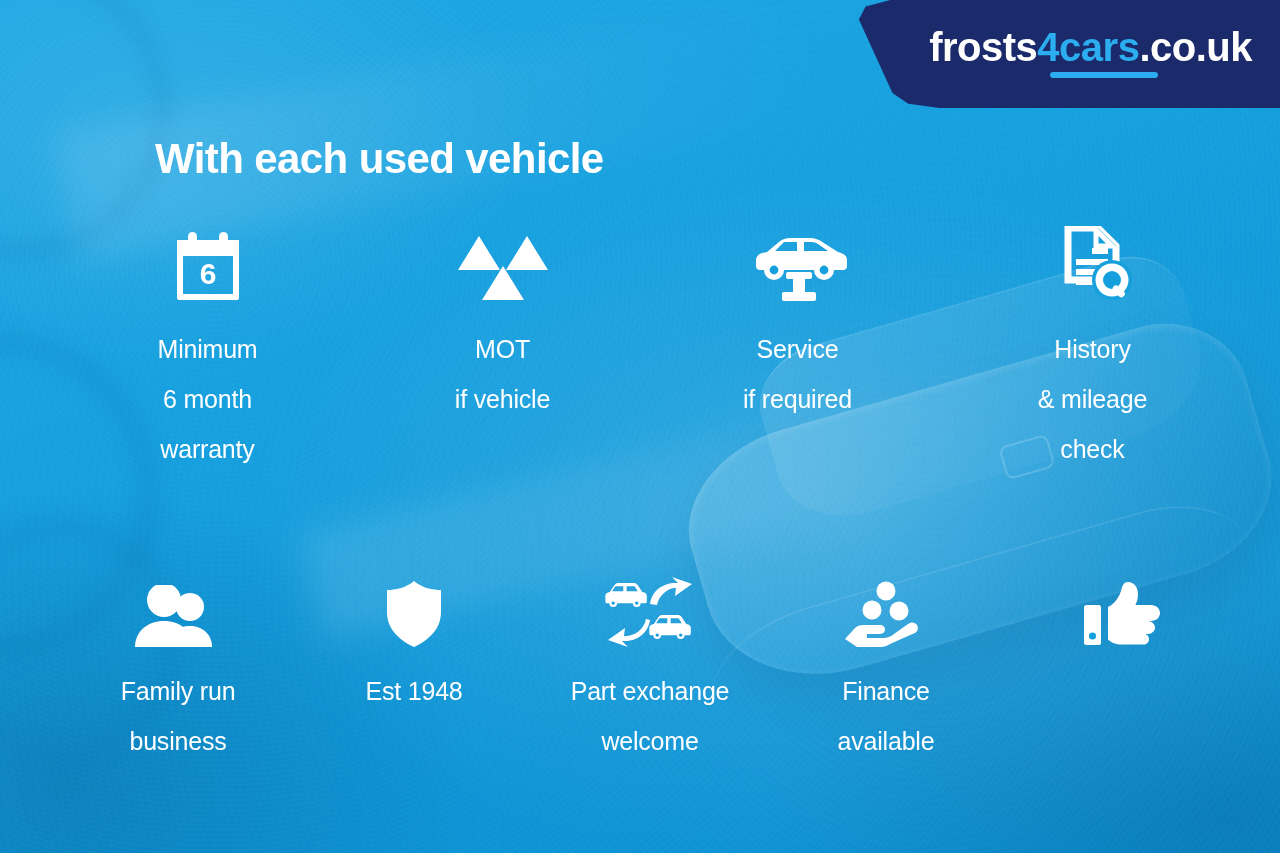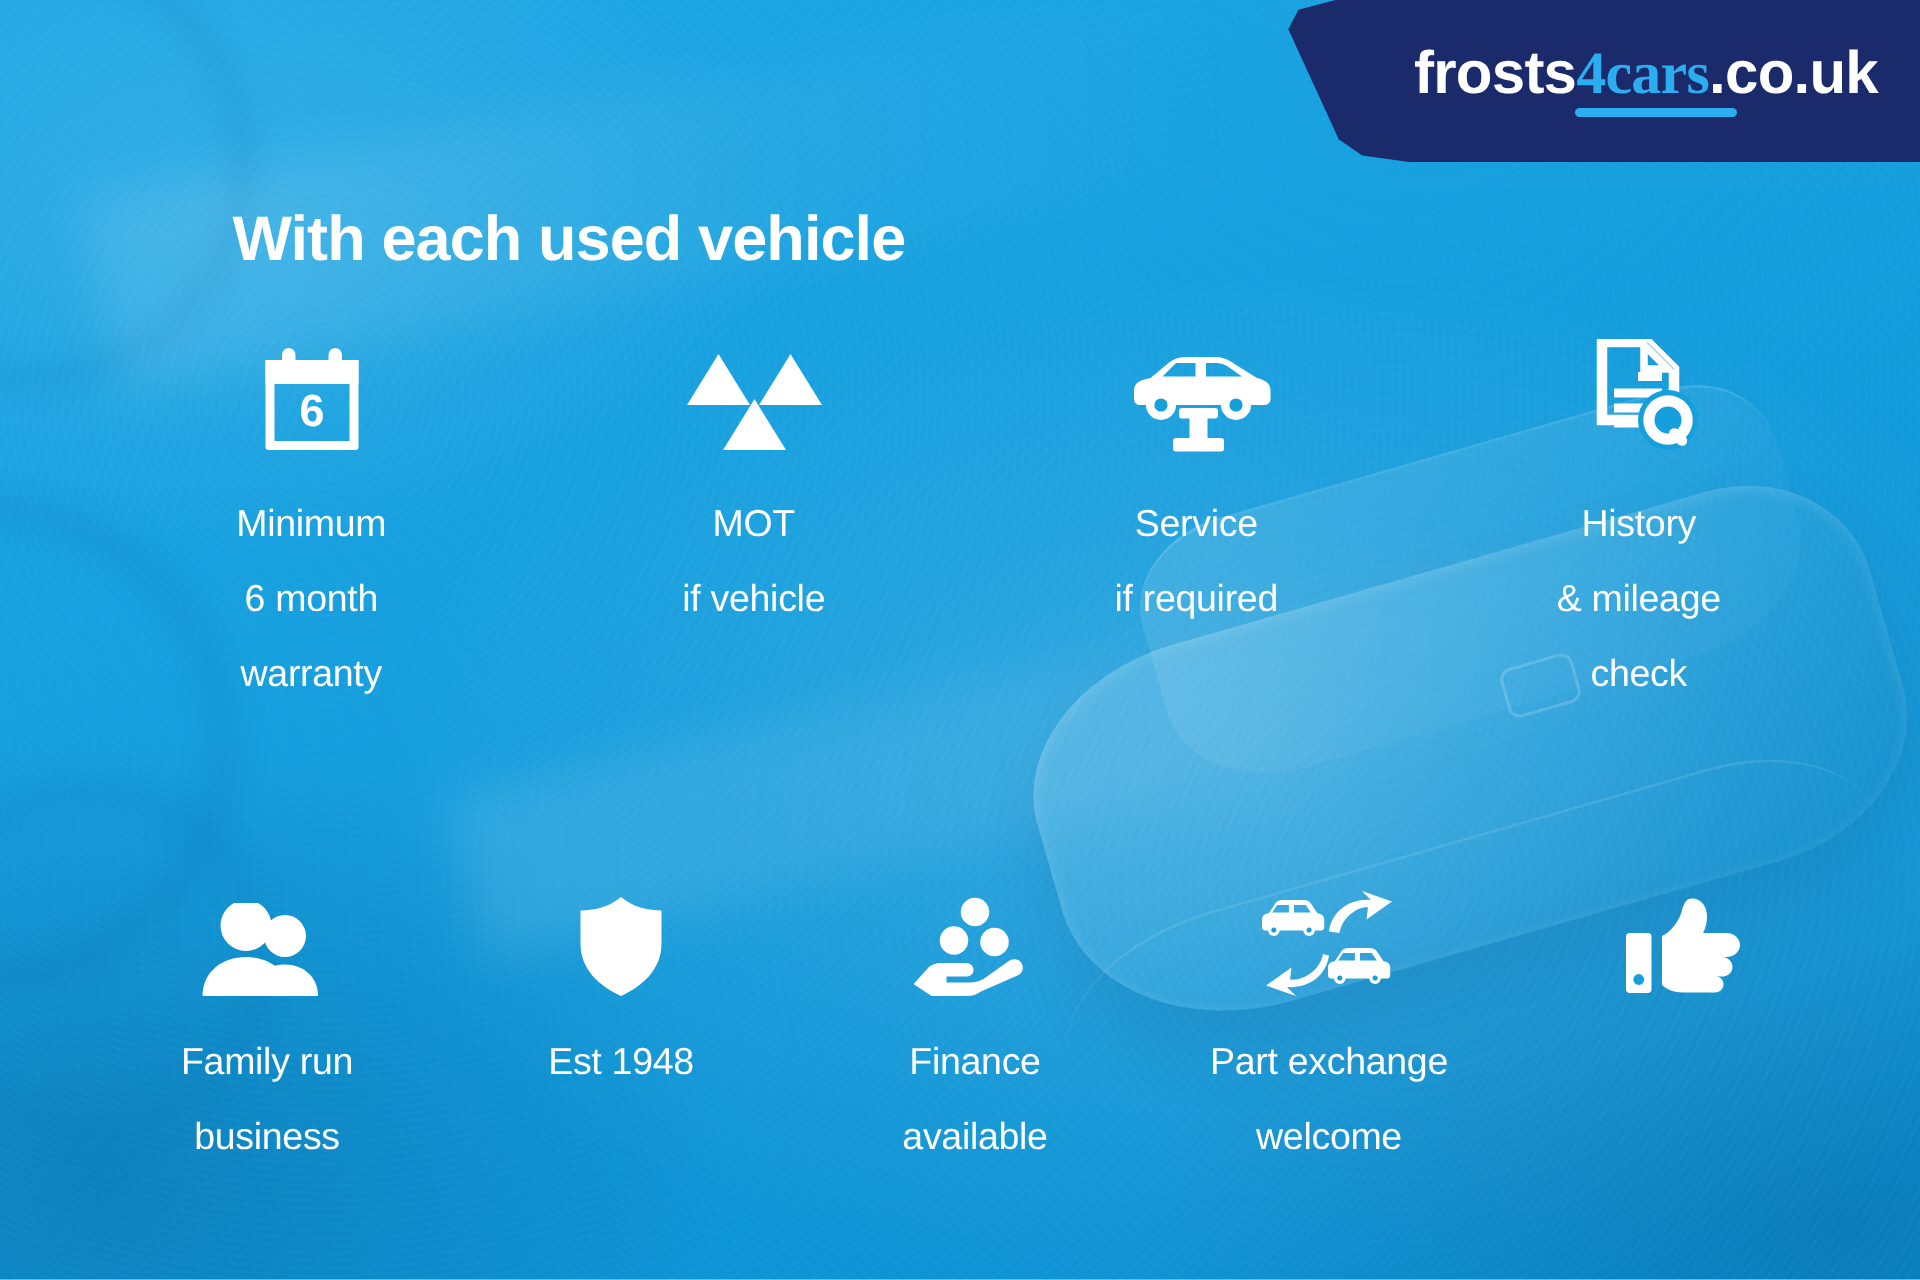--- a/index.html
+++ b/index.html
@@ -121,21 +121,21 @@
   .logo-text {
     position: absolute;
     right: 28px;
     top: 25px;
     font-size: 40px;
     font-weight: 700;
     letter-spacing: -0.5px;
     color: #ffffff;
     white-space: nowrap;
   }
-  .logo-text .accent { color: #2badef; font-family: Liberation Serif, serif; }
+  .logo-text .accent { color: #2badef; }
   .logo-underline {
     position: absolute;
     right: 122px;
     top: 72px;
     width: 108px;
     height: 6px;
     border-radius: 4px;
     background: #2badef;
   }
 
@@ -154,21 +154,21 @@
   .title-vehicle { top: 135px; }
   .title-about   { top: 505px; }
 
   .row {
     position: absolute;
     left: 60px;
     width: 1180px;
     display: flex;
   }
   .row-vehicle { top: 228px; }
-  .row-about   { top: 596px; }
+  .row-about   { top: 579px; }
 
   .feature {
     flex: 1 1 0;
     display: flex;
     flex-direction: column;
     align-items: center;
   }
 
   .icon-box {
     height: 74px;
@@ -310,35 +310,20 @@
           <svg width="56" height="66" viewBox="0 0 56 66" aria-hidden="true">
             <path d="M28 0 C20 7 9 9 1 9 v22 c0 17 12 28 27 35 15-7 27-18 27-35 V9
                      c-8 0-19-2-27-9 Z"></path>
           </svg>
         </div>
         <div class="feature-label">Est 1948</div>
       </div>
 
       <div class="feature">
         <div class="icon-box">
-          <svg width="86" height="66" viewBox="0 0 86 66" aria-hidden="true">
-            <circle cx="43" cy="10" r="9.5"></circle>
-            <circle cx="29" cy="29" r="9.5"></circle>
-            <circle cx="56" cy="30" r="9.5"></circle>
-            <path d="M2 58 l10-11 c2-2 5-3 8-3 h17 c3 0 5 2 5 4.6 0 2.6-2 4.4-5 4.4 H24
-                     v4 h16 c4 0 8-1.4 11-4 l14-10 c3-2.4 7-2 9 1 1.6 2.6 1 6-1.6 7.8
-                     L47 63 c-3 2-6 3-9 3 H14 Z"></path>
-          </svg>
-        </div>
-        <div class="feature-label">Finance
-available</div>
-      </div>
-
-      <div class="feature">
-        <div class="icon-box">
           <svg width="100" height="70" viewBox="0 0 100 70" aria-hidden="true">
 
             <g transform="translate(2,2) scale(0.56)">
               <path d="M6 30 c0-4 3-6 8-7 l8-12 c2-3 5-4 8-4 h26 c3 0 6 1 8 4 l8 12
                        c5 1 8 3 8 7 v10 c0 2-1.4 3.4-3.4 3.4 H9.4 C7.4 43.4 6 42 6 40 Z
                        M24 13 l-6 9 h20 v-9 Z M44 13 v9 h20 l-6-9 Z"></path>
               <circle cx="20" cy="43" r="7"></circle>
                 <circle cx="20" cy="43" r="3" fill="#15a0dd"></circle>
               <circle cx="62" cy="43" r="7"></circle>
                 <circle cx="62" cy="43" r="3" fill="#15a0dd"></circle>
@@ -360,20 +345,35 @@
             <path d="M44 43 C42 57 30 65 16 64 l6 6 -20-7 17-12 -1 8
                      c9 1 20-6 22-17 Z" transform="translate(6,0)"></path>
           </svg>
         </div>
         <div class="feature-label">Part exchange
 welcome</div>
       </div>
 
       <div class="feature">
         <div class="icon-box">
+          <svg width="86" height="66" viewBox="0 0 86 66" aria-hidden="true">
+            <circle cx="43" cy="10" r="9.5"></circle>
+            <circle cx="29" cy="29" r="9.5"></circle>
+            <circle cx="56" cy="30" r="9.5"></circle>
+            <path d="M2 58 l10-11 c2-2 5-3 8-3 h17 c3 0 5 2 5 4.6 0 2.6-2 4.4-5 4.4 H24
+                     v4 h16 c4 0 8-1.4 11-4 l14-10 c3-2.4 7-2 9 1 1.6 2.6 1 6-1.6 7.8
+                     L47 63 c-3 2-6 3-9 3 H14 Z"></path>
+          </svg>
+        </div>
+        <div class="feature-label">Finance
+available</div>
+      </div>
+
+      <div class="feature">
+        <div class="icon-box">
           <svg width="80" height="66" viewBox="0 0 80 66" aria-hidden="true">
             <rect x="2" y="24" width="17" height="40" rx="2.5"></rect>
             <circle cx="10.5" cy="55" r="3.6" fill="#15a0dd"></circle>
             <path d="M26 26 c5-2 11-9 13-16 1.6-6 3-9 7-9 6 0 10 5 10 12 0 4-1 8-2.6 11
                      H69 c5 0 9 3.6 9 8 0 4.4-4 8-9 8 h-3 c4 0 7 3 7 6.6 0 3.6-3 6.4-7 6.4
                      h-4 c3 0 5 2.4 5 5.2 0 3-2.4 5.4-5.4 5.4 H40 c-6 0-11-2-14-5 Z"></path>
           </svg>
         </div>
       </div>
 

